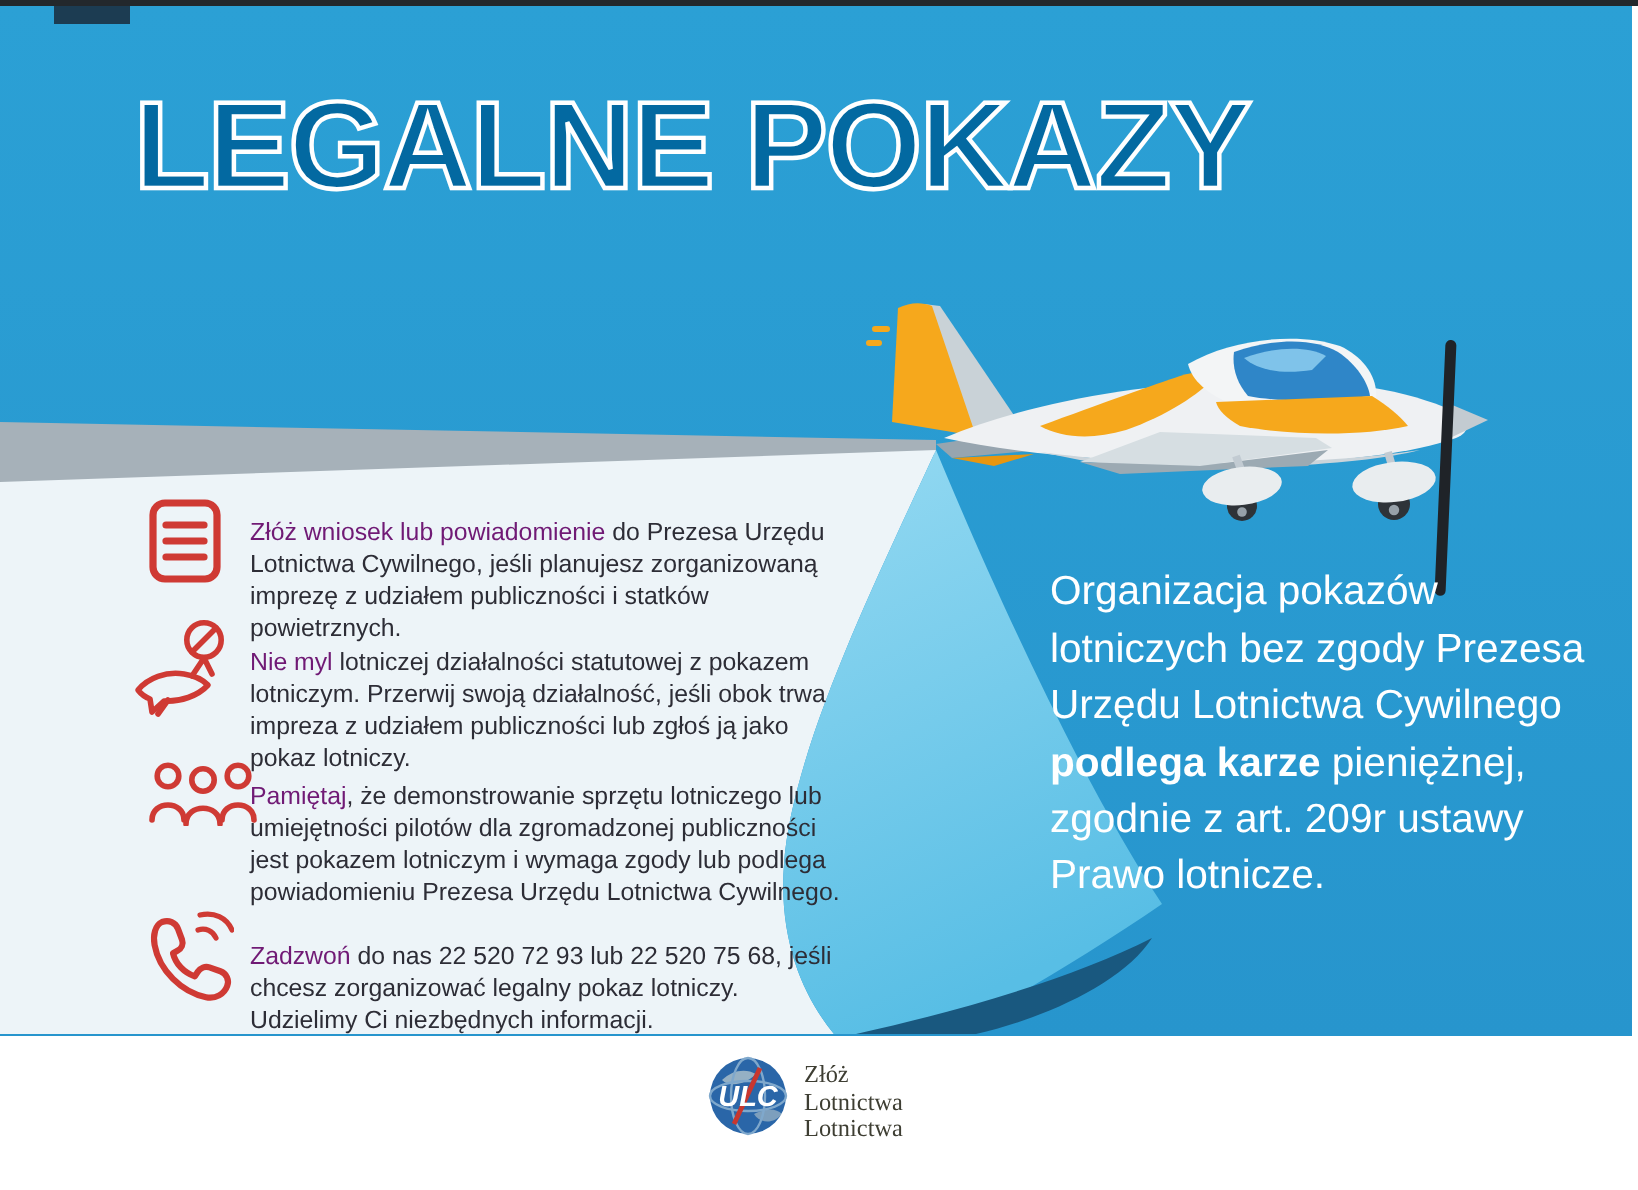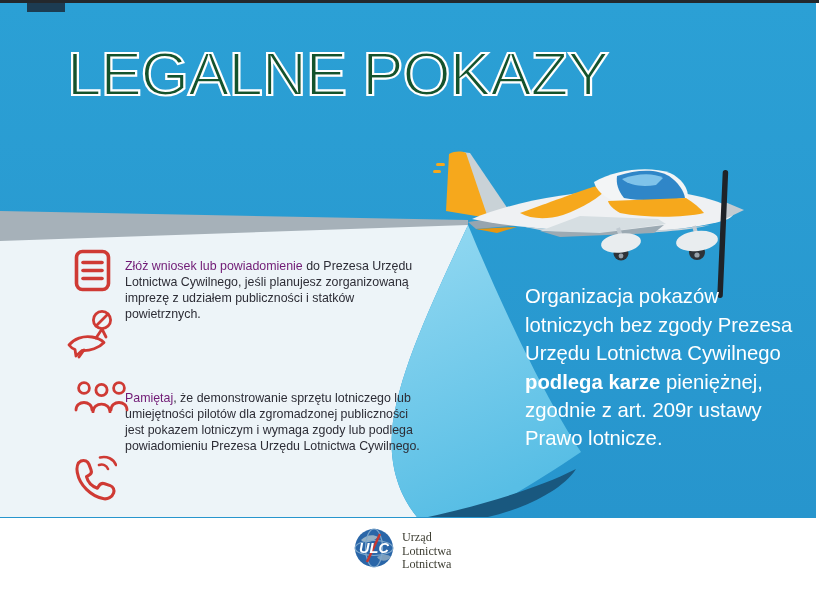--- a/index.html
+++ b/index.html
@@ -8,21 +8,21 @@
     background:#ffffff; font-family:"Liberation Sans", sans-serif;
   }
   .scan-line { position:absolute; left:0; top:0; width:819px; height:3px; background:#23282c; z-index:6; }
   .scan-blob { position:absolute; left:27px; top:3px; width:38px; height:9px; background:#1c3c52; z-index:6; }
   .poster { position:absolute; left:0; top:3px; width:816px; height:515px;
     background:linear-gradient(180deg,#2ba0d5 0%,#2795cd 100%); z-index:1; }
   svg.art { position:absolute; left:0; top:0; width:819px; height:595px; z-index:2; pointer-events:none; }
 
   .title {
     position:absolute; left:67px; top:34px; z-index:3;
-    color:#14532d; font-weight:normal; font-size:62px; line-height:79px;
+    color:#0369a1; font-weight:bold; font-size:62px; line-height:79px;
     letter-spacing:-1px; -webkit-text-stroke:2.2px #ffffff; white-space:nowrap;
   }
 
   .bullet-icon { position:absolute; z-index:3; }
   .bullet-text {
     position:absolute; z-index:3; width:295px;
     font-size:12.4px; line-height:15.8px; color:#2d2d36;
   }
   .bullet-text b { font-weight:normal; color:#701a75; }
 
@@ -125,42 +125,44 @@
 
   <div class="bullet-icon" style="left:66px; top:309px;">
     <svg width="50" height="52" viewBox="0 0 50 52">
       <path class="red-stroke" stroke-width="2.8" d="M3 36 C8 30 17 26.5 26 28 C31 28.8 35 30.5 38 33.5 C33 39 24 42 16 41.5 L10 47 L9 40.5 C6.5 39.5 4.5 38 3 36 Z"></path>
       <path class="red-stroke" stroke-width="2.8" d="M30 29 L36 20 L40 28"></path>
       <path class="red-stroke" stroke-width="2.8" d="M18 41 L13 48"></path>
       <circle class="red-stroke" cx="36" cy="11" r="8.6" stroke-width="2.8"></circle>
       <line class="red-stroke" x1="30" y1="17" x2="42" y2="5" stroke-width="2.8"></line>
     </svg>
   </div>
+  <p class="bullet-text" style="left:125px; top:312px;"><b>Nie myl</b><span> lotniczej działalności statutowej z pokazem lotniczym. Przerwij swoją działalność, jeśli obok trwa impreza z udziałem publiczności lub zgłoś ją jako pokaz lotniczy.</span></p>
 
   <div class="bullet-icon" style="left:74px; top:380px;">
     <svg width="55" height="33" viewBox="0 0 55 33">
       <circle class="red-stroke" cx="10" cy="8" r="5.4" stroke-width="2.8"></circle>
       <path class="red-stroke" stroke-width="2.8" d="M2 30 C2 20 18 20 18 30"></path>
       <circle class="red-stroke" cx="45" cy="8" r="5.4" stroke-width="2.8"></circle>
       <path class="red-stroke" stroke-width="2.8" d="M37 30 C37 20 53 20 53 30"></path>
       <circle class="red-stroke" cx="27.5" cy="10" r="5.6" stroke-width="2.8" fill="#edf4f8"></circle>
       <path class="red-stroke" stroke-width="2.8" d="M19 32 C19 21.5 36 21.5 36 32" fill="#edf4f8"></path>
     </svg>
   </div>
   <p class="bullet-text" style="left:125px; top:379px;"><b>Pamiętaj</b><span>, że demonstrowanie sprzętu lotniczego lub umiejętności pilotów dla zgromadzonej publiczności jest pokazem lotniczym i wymaga zgody lub podlega powiadomieniu Prezesa Urzędu Lotnictwa Cywilnego.</span></p>
 
   <div class="bullet-icon" style="left:70px; top:452px;">
     <svg width="47" height="50" viewBox="0 0 47 50">
       <path class="red-stroke" stroke-width="3.1" d="M11 9 C14.5 7.8 17.8 9.2 19 12.4 L21 17.8 C21.8 20 20.8 22.3 18.7 23.4 L16.5 24.6 C17.8 30 22 34.3 27.4 36.2 L28.9 33.9 C30.2 31.9 32.5 31 34.7 31.7 L40.2 33.6 C43.3 34.7 44.7 38 43.6 41 C42.2 45 37.8 47.6 33 46.6 C21 44.2 9.6 33.3 7.3 20.5 C6.4 15.5 7.6 10.5 11 9 Z"></path>
       <path class="red-stroke" stroke-width="2.6" d="M29 13 C32.8 11.8 36.4 13.4 38 17"></path>
       <path class="red-stroke" stroke-width="2.6" d="M30 5.5 C37 3.8 43.4 6.8 46 13"></path>
     </svg>
   </div>
+  <p class="bullet-text" style="left:125px; top:459px;"><b>Zadzwoń</b><span> do nas 22 520 72 93 lub 22 520 75 68, jeśli chcesz zorganizować legalny pokaz lotniczy. Udzielimy Ci niezbędnych informacji.</span></p>
 
   <p class="warning"><span>Organizacja pokazów lotniczych bez zgody Prezesa Urzędu Lotnictwa Cywilnego </span><b>podlega karze</b><span> pieniężnej, zgodnie z art. 209r ustawy Prawo lotnicze.</span></p>
 
   <div class="logo-name">
-    <div>Urząd</div>
+    <div>Złóż</div>
     <div>Lotnictwa</div>
     <div>Lotnictwa</div>
   </div>
 
 </div>
 
 </body></html>

